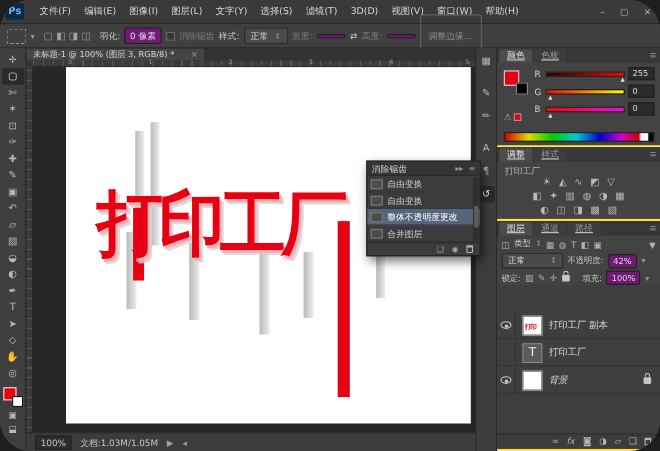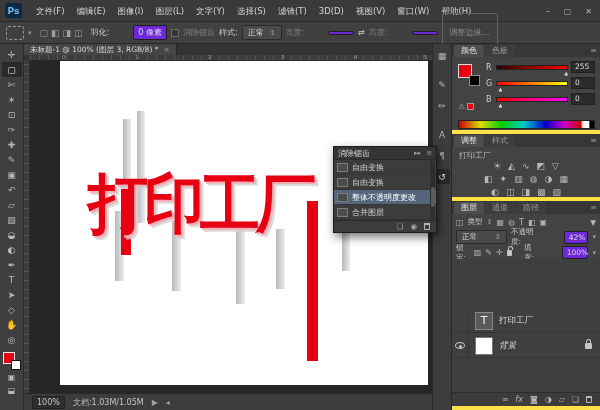--- a/index.html
+++ b/index.html
@@ -1,51 +1,51 @@
 <!DOCTYPE html>
 <html><head>
 <meta charset="utf-8">
 <style>
   * { box-sizing: border-box; margin: 0; padding: 0; }
   html,body { background:#1e1e1e; }
   body { font-family:"DejaVu Sans",sans-serif; }
-  .window { position:relative; width:600px; height:410px; background:#434343; overflow:hidden; color:#ccc; font-size:8px; }
+  .window { position:relative; width:600px; height:410px; background:#434343; overflow:hidden; color:#ccc; font-size:8px;border-radius:28px; }
 
   
   .menubar { position:absolute; top:0; left:0; right:0; height:22px; background:#3a3a3a; border-bottom:1px solid #282828; display:flex; align-items:center; padding-left:5px; }
   .pslogo { width:17px; height:15px; background:#0d2a42; color:#6fb6ef; font-weight:bold; font-size:9px; display:flex; align-items:center; justify-content:center; border-radius:2px; margin-right:8px; }
   .menu-item { padding:0 6px; font-size:8.5px; color:#d6d6d6; line-height:22px; cursor:default; }
   .winctl { position:absolute; right:8px; top:0; height:22px; display:flex; gap:14px; align-items:center; color:#b5b5b5; font-size:8px; }
 
   
   .optionsbar { position:absolute; top:22px; left:0; right:0; height:22px; background:#404040; border-bottom:1px solid #282828; display:flex; align-items:center; gap:4px; padding:0 6px; font-size:8px; }
   .opt-tool { width:18px; height:14px; border:1px dashed #9a9a9a; border-radius:2px; }
   .caret { color:#999; font-size:7px; }
   .mode-icons { display:flex; gap:3px; margin:0 4px; }
   .mode-icons span { color:#9f9f9f; font-size:9px; }
   .lbl { color:#c9c9c9; }
   .lbl.dim { color:#7d7d7d; }
-  .field { background:#6d28d9; border:1px solid #1f1f1f; border-radius:2px; padding:1px 4px; color:#ddd; min-width:26px;margin-left:20px; }
+  .field { background:#701a75; border:1px solid #1f1f1f; border-radius:2px; padding:1px 4px; color:#ddd; min-width:26px; }
   .select { background:#4a4a4a; border:1px solid #2a2a2a; border-radius:2px; padding:1px 5px; color:#ddd; display:flex; gap:6px; align-items:center; }
   .btn { border:1px solid #636363; border-radius:3px; padding:13px 7px; color:#8d8d8d; }
   .chk { width:8px; height:8px; border:1px solid #6b6b6b; background:#353535; display:inline-block; }
 
   
   .toolbar { position:absolute; left:0; top:44px; bottom:0; width:24px; background:#3f3f3f; border-right:1px solid #292929; display:flex; flex-direction:column; align-items:center; padding-top:3px; }
   .tool { width:20px; height:15px; display:flex; align-items:center; justify-content:center; font-size:9px; color:#b9b9b9; }
   .tool.active { background:#2a2a2a; border-radius:2px; color:#e8e8e8; }
   .fgbg { position:relative; width:20px; height:20px; margin-top:4px; }
   .fg { position:absolute; left:1px; top:1px; width:12px; height:12px; border:1px solid #e9e9e9; }
   .bg { position:absolute; right:1px; bottom:1px; width:10px; height:10px; background:#fff; border:1px solid #111; }
   .tool.small { font-size:8px; height:13px; }
 
   
   .docarea { position:absolute; left:24px; top:44px; right:168px; bottom:17px; background:#262626; overflow:hidden; }
   .doctabbar { position:absolute; top:0; left:0; right:0; height:11px; background:#333; display:flex; }
-  .doctab { background:#454545; border-right:1px solid #262626; padding:0 6px; font-size:7.5px; color:#d9d9d9; display:flex; align-items:center; gap:5px; line-height:11px; }
+  .doctab { background:#454545; border-right:1px solid #262626; padding:0 6px; font-size:7.5px; color:#d9d9d9; display:flex; align-items:center; gap:15px; line-height:11px; }
   .doctab .x { color:#9a9a9a; }
   .hruler { position:absolute; top:11px; left:6px; right:0; height:6px; background:#3c3c3c; border-bottom:1px solid #2a2a2a;
             background-image:repeating-linear-gradient(to right,#565656 0 1px,transparent 1px 9px); position:absolute; }
   .hruler span { position:absolute; top:-1px; font-size:5.5px; color:#9a9a9a; }
   .vruler { position:absolute; top:11px; left:0; bottom:0; width:6px; background:#3c3c3c; border-right:1px solid #2a2a2a;
             background-image:repeating-linear-gradient(to bottom,#565656 0 1px,transparent 1px 9px); }
   .rcorner { position:absolute; top:11px; left:0; width:6px; height:6px; background:#353535; z-index:2; }
   .canvas { position:absolute; left:36px; top:17px; width:368px; height:324px; background:#fff; overflow:hidden; }
   .art-text { position:absolute; left:28px; top:100px; font-size:60px; font-weight:bold; letter-spacing:-4px; color:#e60012;
               transform:scaleY(1.08); transform-origin:top left; white-space:nowrap;
@@ -54,21 +54,21 @@
   .xstem { position:absolute; background:#e60012; }
 
   
   .dock { position:absolute; right:148px; top:44px; bottom:0; width:20px; background:#3d3d3d; border-left:1px solid #292929; border-right:1px solid #292929; display:flex; flex-direction:column; align-items:center; padding-top:4px; }
   .dock-icon { width:16px; height:15px; display:flex; align-items:center; justify-content:center; color:#b5b5b5; font-size:9px; margin-bottom:6px; border-radius:2px; }
   .dock-icon.gap { margin-top:8px; }
   .dock-icon.active { background:#2b2b2b; color:#eee; }
 
   
   .panels { position:absolute; right:0; top:44px; width:148px; bottom:0; background:#434343; }
-  .section { position:absolute; left:0; right:0; border-bottom:4px solid #fde047; background:#434343; }
+  .section { position:absolute; left:0; right:0; border-bottom:2px solid #fde047; background:#434343;text-decoration:underline; }
   .ptabs { height:13px; background:#373737; display:flex; align-items:flex-end; padding-left:2px; gap:1px; position:relative; }
   .ptab { padding:1px 7px; font-size:8px; color:#9b9b9b; background:#3d3d3d; border-radius:2px 2px 0 0; line-height:10px; }
   .ptab.active { background:#4d4d4d; color:#e4e4e4; }
   .pmenu { position:absolute; right:3px; top:2px; color:#9a9a9a; font-size:8px; }
 
   
   .swpair { position:absolute; left:6px; top:20px; width:22px; height:22px; }
   .swfg { position:absolute; left:0; top:0; width:14px; height:14px; border:1px solid #ddd; }
   .swbg { position:absolute; right:0; bottom:0; width:11px; height:11px; background:#000; border:1px solid #888; }
   .chrow { position:absolute; left:34px; right:5px; height:12px; display:flex; align-items:center; gap:3px; }
@@ -347,20 +347,29 @@
         <span class="fic">▨</span>
         <span class="fic">✎</span>
         <span class="fic">✛</span>
         <span class="mini-lock" style="margin:0"></span>
         <span class="lbl" style="margin-left:8px">填充:</span>
         <span class="field" style="min-width:24px">100%</span>
         <span class="caret">▾</span>
       </div>
 
       <div class="layerlist">
+        <div class="layer" style="top:25px">
+          <span class="eyecell">
+              <span class="eye"></span>
+            </span>
+          <span class="thumb">
+              <span class="mini-art">打印</span>
+            </span>
+          <span class="lname">打印工厂 副本</span>
+        </div>
         <div class="layer" style="top:50px">
           <span class="eyecell"></span>
           <span class="thumb type">T</span>
           <span class="lname">打印工厂</span>
         </div>
         <div class="layer" style="top:75px">
           <span class="eyecell">
               <span class="eye"></span>
             </span>
           <span class="thumb"></span>

